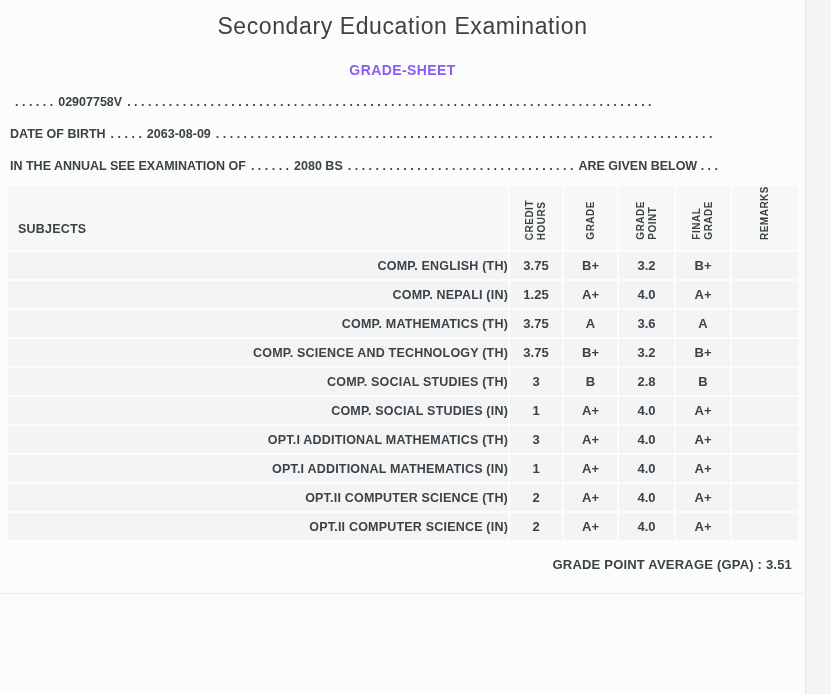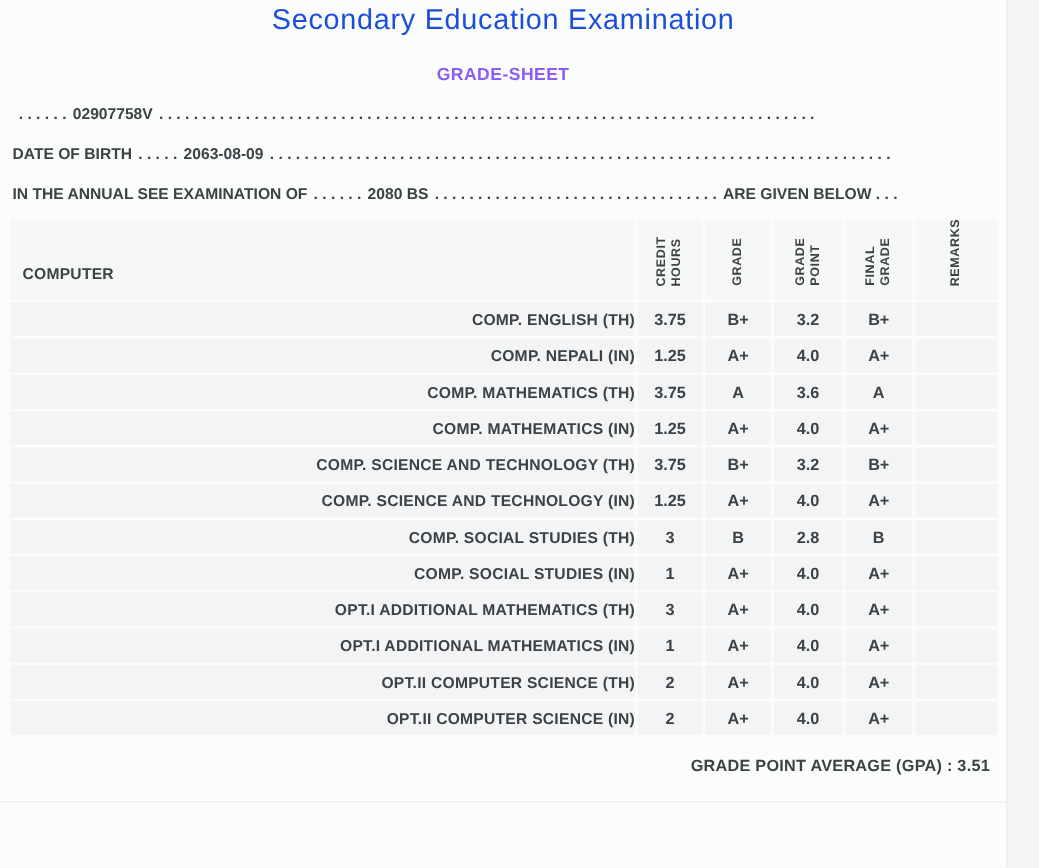--- a/index.html
+++ b/index.html
@@ -10,25 +10,26 @@
   .doc {
     position: relative;
     width: 806px;
     height: 694px;
     background: #fbfcfc;
     border-right: 1px solid #e7e8e8;
     overflow: hidden;
     color: #3e4245;
   }
   .title {
+    padding-top: 11px;
     text-align: center;
     font-size: 23px;
     font-weight: 400;
     letter-spacing: 0.6px;
-    color: #1d4ed8;
+    color: #404040;
     line-height: 30px;
   }
   .subtitle {
     margin-top: 21px;
     text-align: center;
     font-size: 14px;
     font-weight: 700;
     letter-spacing: 0.4px;
     color: #8b5cf6;
     line-height: 17px;
@@ -133,21 +134,21 @@
       <span class="leader-fixed">. . . . . .</span>
       <span>2080 BS</span>
       <span class="leader-fill">. . . . . . . . . . . . . . . . . . . . . . . . . . . . . . . . . . . . . . . . . . . . . . . . . . . . . . . . . . . . . . . . . . . . . . . . . . . .</span>
       <span class="info-suffix">ARE GIVEN BELOW . . .</span>
     </div>
   </div>
 
   <table class="grades">
     <thead>
       <tr>
-        <th class="col-subject">COMPUTER</th>
+        <th class="col-subject">SUBJECTS</th>
         <th class="col-ch"><span class="vert">CREDIT
 HOURS</span></th>
         <th class="col-g"><span class="vert">GRADE</span></th>
         <th class="col-gp"><span class="vert">GRADE
 POINT</span></th>
         <th class="col-fg"><span class="vert">FINAL
 GRADE</span></th>
         <th class="col-rm"><span class="vert">REMARKS</span></th>
       </tr>
     </thead>
@@ -170,41 +171,25 @@
       </tr>
       <tr>
         <td class="subject">COMP. MATHEMATICS (TH)</td>
         <td class="val">3.75</td>
         <td class="val">A</td>
         <td class="val">3.6</td>
         <td class="val">A</td>
         <td class="val"></td>
       </tr>
       <tr>
-        <td class="subject">COMP. MATHEMATICS (IN)</td>
-        <td class="val">1.25</td>
-        <td class="val">A+</td>
-        <td class="val">4.0</td>
-        <td class="val">A+</td>
-        <td class="val"></td>
-      </tr>
-      <tr>
         <td class="subject">COMP. SCIENCE AND TECHNOLOGY (TH)</td>
         <td class="val">3.75</td>
         <td class="val">B+</td>
         <td class="val">3.2</td>
         <td class="val">B+</td>
-        <td class="val"></td>
-      </tr>
-      <tr>
-        <td class="subject">COMP. SCIENCE AND TECHNOLOGY (IN)</td>
-        <td class="val">1.25</td>
-        <td class="val">A+</td>
-        <td class="val">4.0</td>
-        <td class="val">A+</td>
         <td class="val"></td>
       </tr>
       <tr>
         <td class="subject">COMP. SOCIAL STUDIES (TH)</td>
         <td class="val">3</td>
         <td class="val">B</td>
         <td class="val">2.8</td>
         <td class="val">B</td>
         <td class="val"></td>
       </tr>

